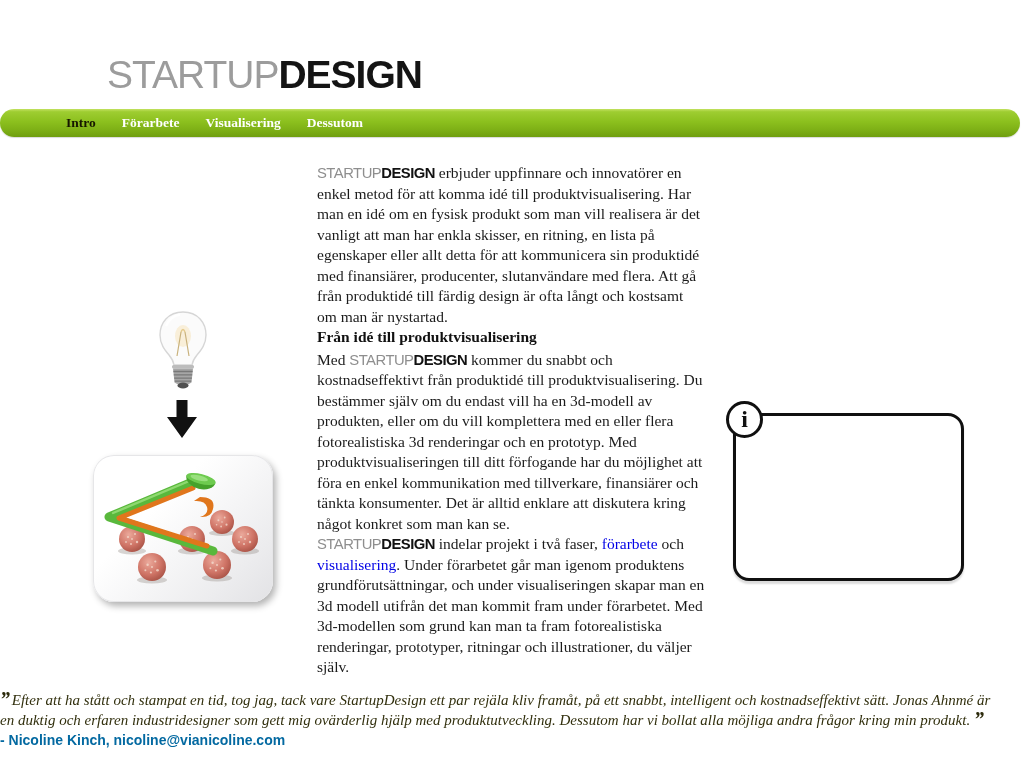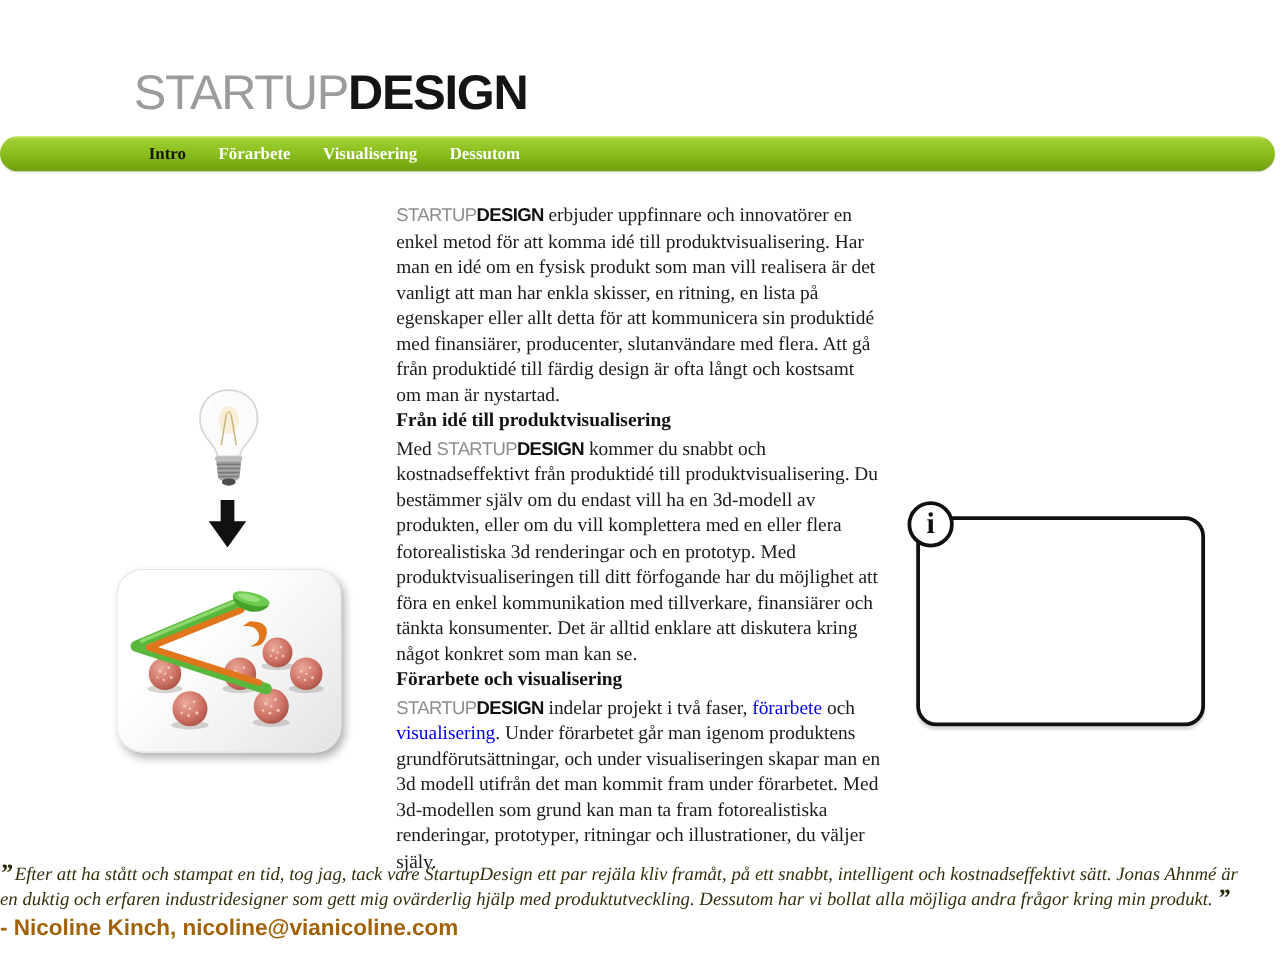--- a/index.html
+++ b/index.html
@@ -7,21 +7,21 @@
   body { font-family:"Liberation Serif", serif; color:#1b1b1b; position:relative; }
 
   
   .logo { position:absolute; left:107px; top:55px; font-family:Liberation Sans, sans-serif;
           font-size:39px; letter-spacing:-1px; line-height:1; cursor:pointer; }
   .logo-a { color:#9c9c9c; font-weight:400; }
   .logo-b { color:#141414; font-weight:700; }
 
   .navbar { position:absolute; left:0; top:109px; width:1020px; height:28px;
             border-radius:14px; display:flex; align-items:center; gap:26px;
-            padding-left:119px;
+            padding-left:66px;
             background:linear-gradient(#c3e261 0%, #9ecd31 10%, #8cc01e 45%, #7cae15 78%, #6f9e0f 100%);
             box-shadow:0 1px 1px rgba(0,0,0,0.15); }
   .nav-item { font-family:"Liberation Serif", serif; font-weight:700; font-size:13.5px;
               color:#ffffff; text-decoration:none; cursor:pointer; white-space:nowrap; }
   .nav-item.active { color:#161600; }
 
   
   .bulb { position:absolute; left:155px; top:310px; width:56px; height:84px; }
   .down-arrow { position:absolute; left:167px; top:400px; width:30px; height:38px; }
   .product-card { position:absolute; left:93px; top:455px; width:180px; height:147px;
@@ -45,22 +45,22 @@
   .info-badge { position:absolute; left:-10px; top:-15px; width:37px; height:37px;
                 background:#fff; border:3px solid #101010; border-radius:50%;
                 display:flex; align-items:center; justify-content:center;
                 font-family:"Liberation Serif", serif; font-weight:700; font-size:24px; color:#101010; }
 
   
   .testimonial { position:absolute; left:0; top:690px; width:1006px; }
   .quote { font-style:italic; font-size:15px; line-height:17.5px; color:#32300e; }
   .qmark { font-style:italic; font-weight:700; font-size:20px; letter-spacing:-2px;
            position:relative; top:1px; color:#2c2a0b; }
-  .author { font-family:"Liberation Sans", sans-serif; font-weight:700; font-size:18px;
-            color:#a16207; margin-top:3px; }
+  .author { font-family:"Liberation Sans", sans-serif; font-weight:700; font-size:14px;
+            color:#0369a1; margin-top:3px; }
 </style>
 </head>
 <body>
 
 <div class="logo">
   <span class="logo-a">STARTUP</span><span class="logo-b">DESIGN</span>
 </div>
 
 <nav class="navbar">
   <a class="nav-item active">Intro</a>
@@ -144,21 +144,20 @@
     <path d="M107 42 q16 0 13 12 q-2 9 -13 8 q9 -3 7 -10 q-2 -7 -13 -6 Z" fill="#e0761c"></path>
   </svg>
 </div>
 
 <main class="content">
   <p><span class="inline-logo-a">STARTUP</span><span class="inline-logo-b">DESIGN</span><span> erbjuder uppfinnare och innovatörer en enkel metod för att komma idé till produktvisualisering. Har man en idé om en fysisk produkt som man vill realisera är det vanligt att man har enkla skisser, en ritning, en lista på egenskaper eller allt detta för att kommunicera sin produktidé med finansiärer, producenter, slutanvändare med flera. Att gå från produktidé till färdig design är ofta långt och kostsamt om man är nystartad.</span></p>
 
   <h2>Från idé till produktvisualisering</h2>
   <p><span>Med </span><span class="inline-logo-a">STARTUP</span><span class="inline-logo-b">DESIGN</span><span> kommer du snabbt och kostnadseffektivt från produktidé till produktvisualisering. Du bestämmer själv om du endast vill ha en 3d-modell av produkten, eller om du vill komplettera med en eller flera fotorealistiska 3d renderingar och en prototyp. Med produktvisualiseringen till ditt förfogande har du möjlighet att föra en enkel kommunikation med tillverkare, finansiärer och tänkta konsumenter. Det är alltid enklare att diskutera kring något konkret som man kan se.</span></p>
 
-  <h2>Förarbete och visualisering</h2>
   <p><span class="inline-logo-a">STARTUP</span><span class="inline-logo-b">DESIGN</span><span> indelar projekt i två faser, </span><a>förarbete</a><span> och </span><a>visualisering</a><span>. Under förarbetet går man igenom produktens grundförutsättningar, och under visualiseringen skapar man en 3d modell utifrån det man kommit fram under förarbetet. Med 3d-modellen som grund kan man ta fram fotorealistiska renderingar, prototyper, ritningar och illustrationer, du väljer själv.</span></p>
 </main>
 
 <aside class="infobox">
   <div class="info-badge">
       <span>i</span>
     </div>
 </aside>
 
 <footer class="testimonial">

